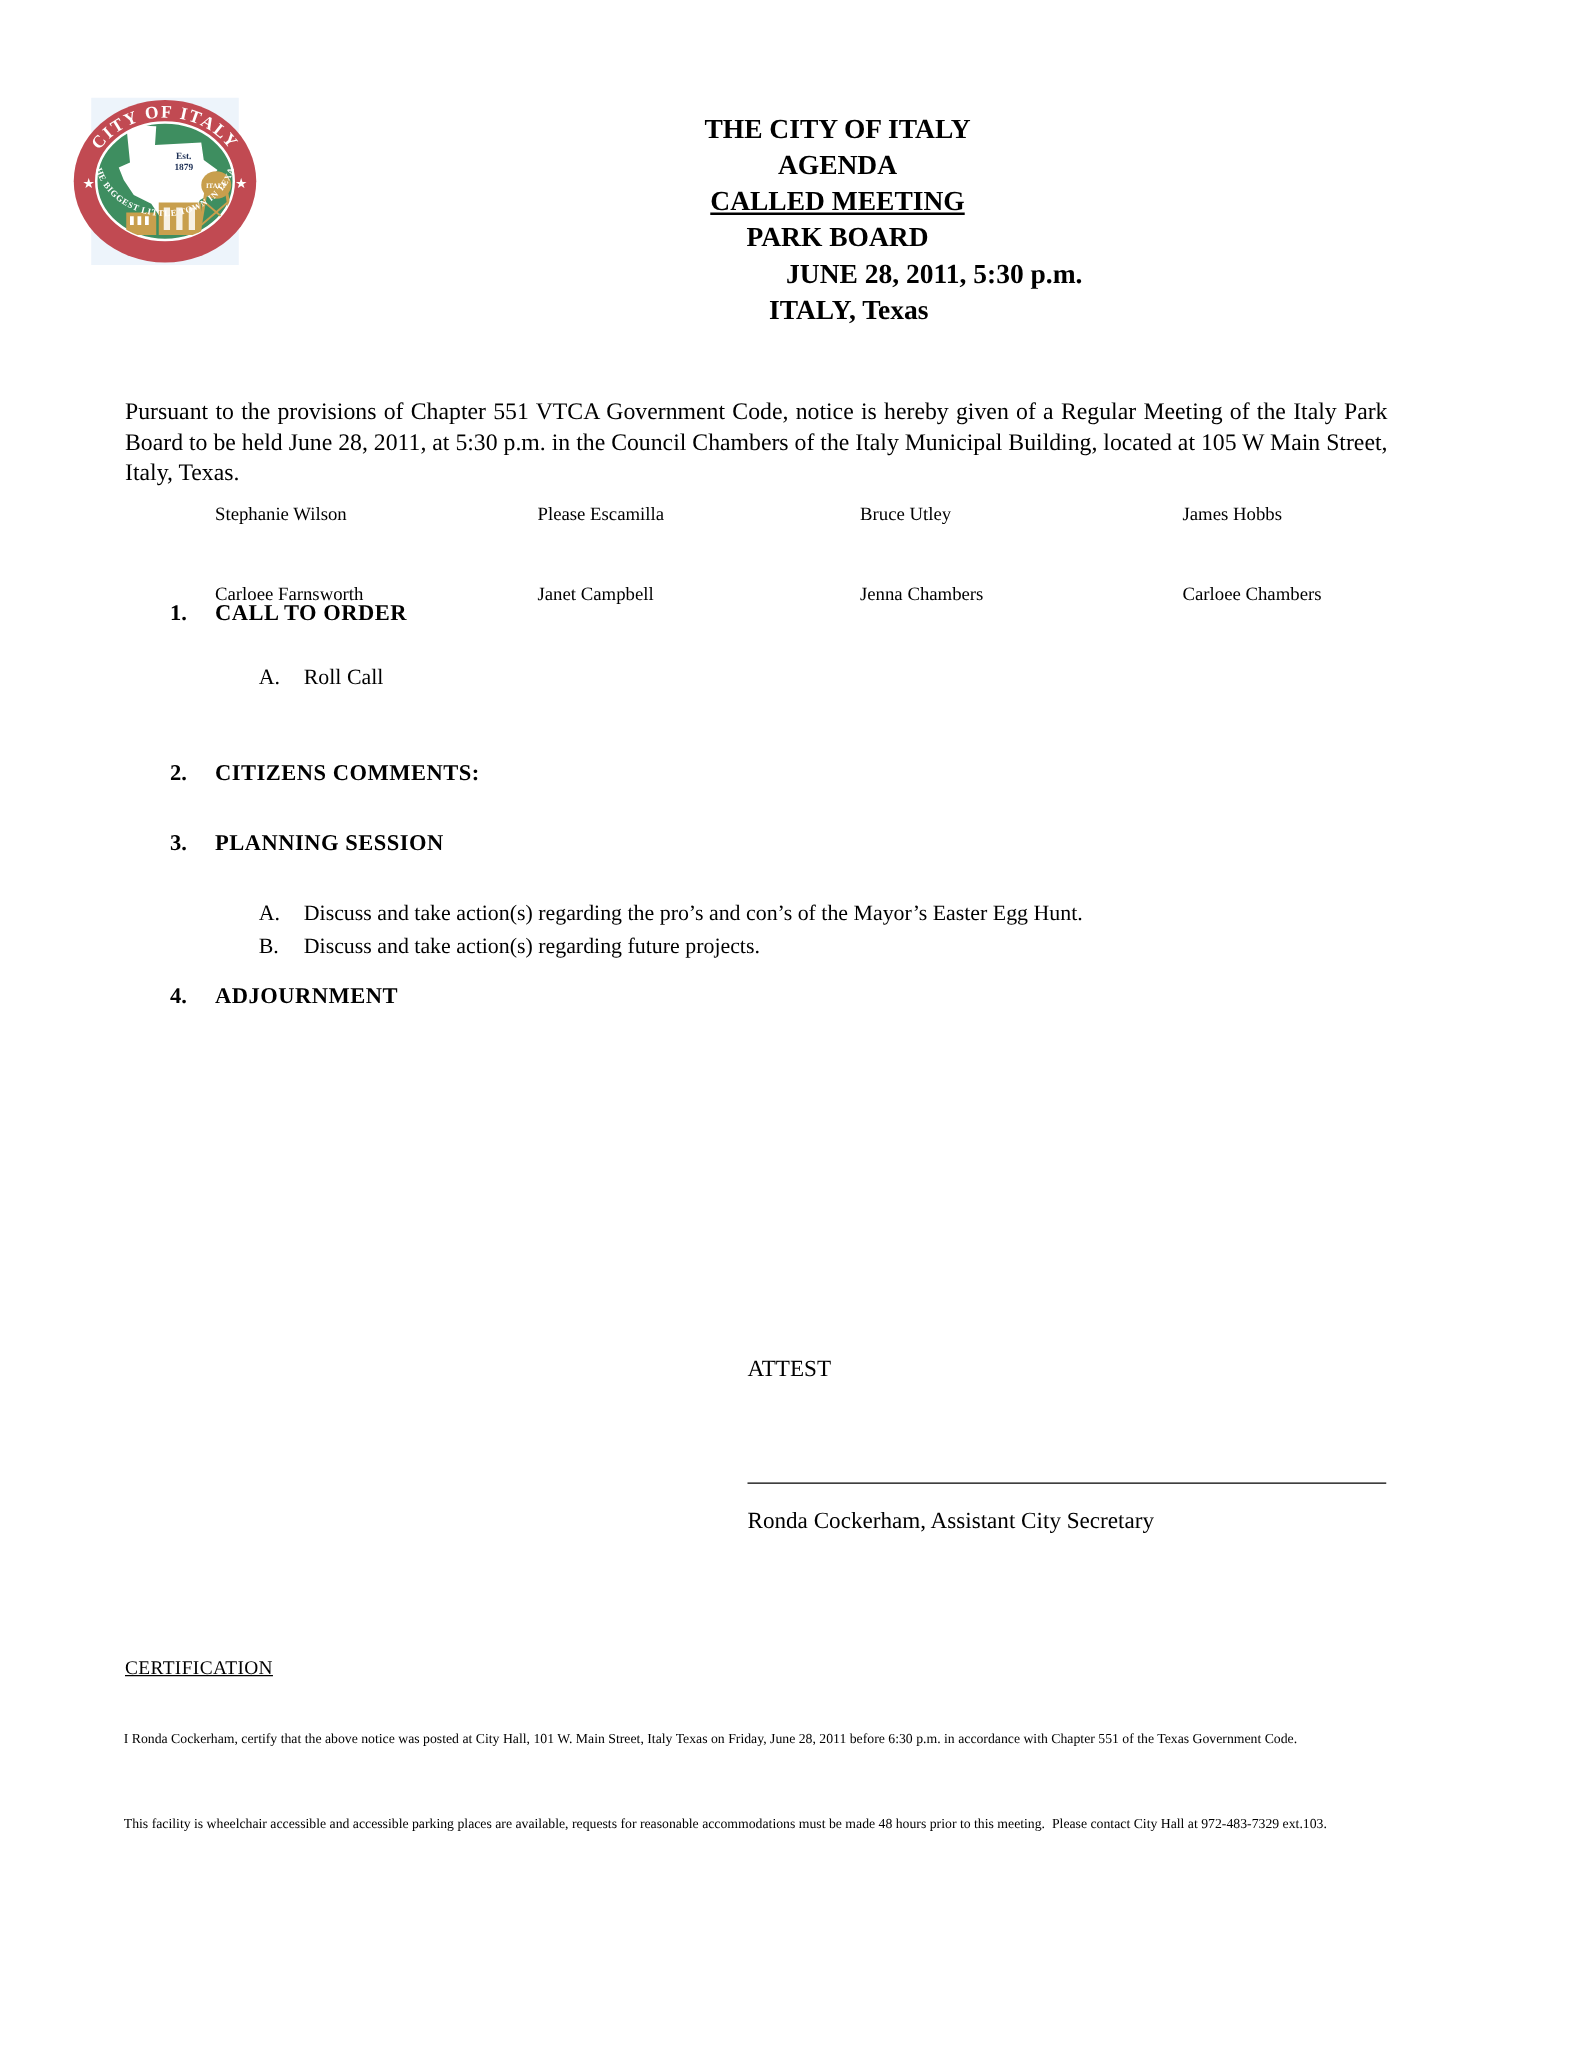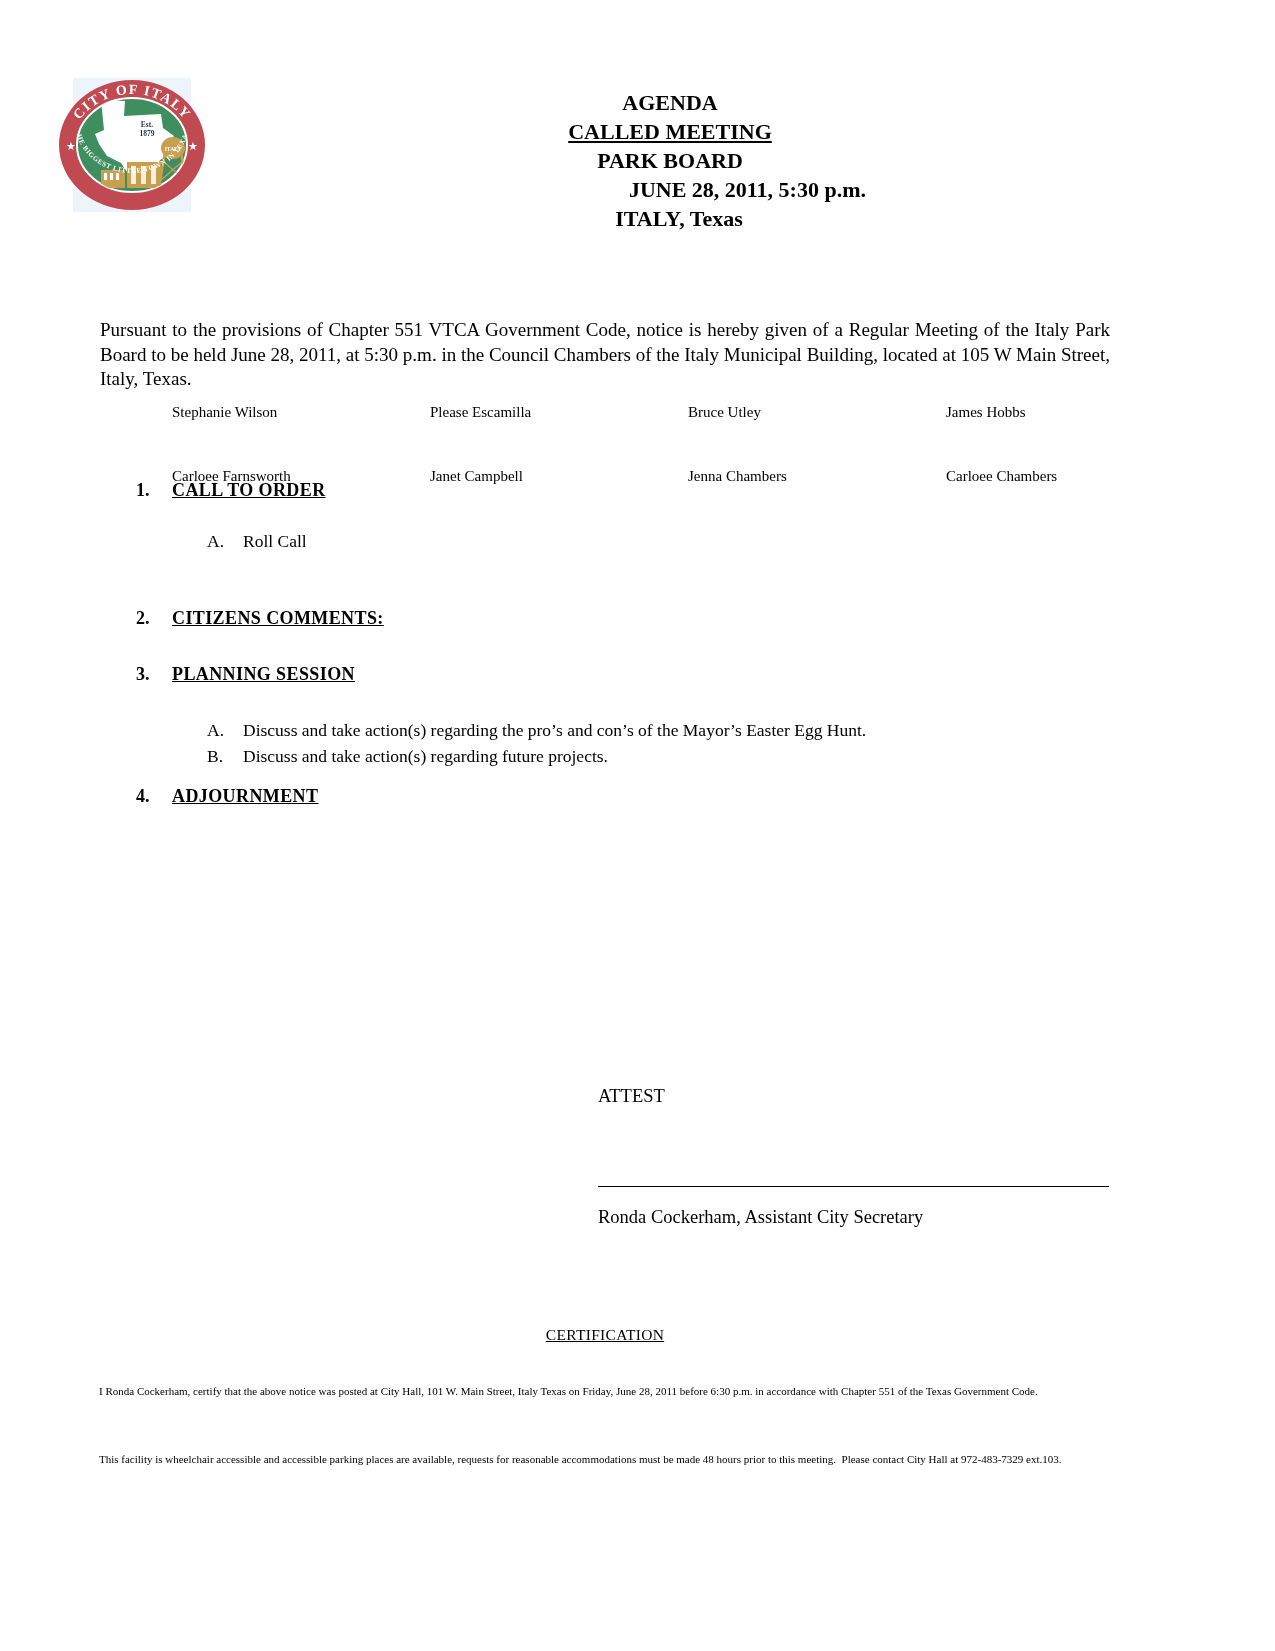--- a/index.html
+++ b/index.html
@@ -36,35 +36,35 @@
     display:grid;grid-template-columns:213px 213px 213px 213px;
     font-size:15px;line-height:18.5px;gap:45px;
   }
   .member-cell{white-space:nowrap;}
   
   .agenda-item{
     position:absolute;left:136px;display:flex;
     font-weight:bold;font-size:18px;white-space:nowrap;
   }
   .agenda-item .num{width:36px;}
-  .agenda-item .ttl{text-decoration:underline;letter-spacing:0.4px;text-align:right;}
+  .agenda-item .ttl{letter-spacing:0.4px;text-align:right;}
   .sub-item{
     position:absolute;left:207px;display:flex;
     font-size:17.5px;white-space:nowrap;
   }
   .sub-item .letter{width:36px;}
   
   .attest-label{position:absolute;left:598px;top:1086px;font-size:18.5px;}
   .signature{
     position:absolute;left:598px;top:1186px;width:511px;
     border-top:1.5px solid #000;padding-top:20px;
     font-size:18.5px;white-space:nowrap;
   }
   
-  .cert-title-wrap{position:absolute;left:100px;top:1326px;width:1010px;text-align:center;}
+  .cert-title-wrap{position:absolute;left:100px;top:1326px;width:1010px;}
   .cert-title{font-size:15.5px;text-decoration:underline;letter-spacing:0.3px;}
   .cert-para{
     position:absolute;left:99px;width:992px;
     font-size:11px;line-height:23px;white-space:pre-wrap;
   }
   .cert-statement{top:1369px;}
   .cert-access{top:1437px;width:1010px;}
 </style>
 </head>
 <body>
@@ -109,20 +109,21 @@
       </text>
       <text font-size="7" font-weight="bold" fill="#ffffff" letter-spacing="0.6">
         <textPath href="#arcBot" startOffset="50%" text-anchor="middle">THE BIGGEST LITTLE TOWN IN TEXAS</textPath>
       </text>
       <text x="14" y="72" font-size="11" fill="#ffffff" text-anchor="middle">★</text>
       <text x="136" y="72" font-size="11" fill="#ffffff" text-anchor="middle">★</text>
     </svg>
   </div>
 
   <div class="header-block">
+    <div class="header-line">THE CITY OF ITALY</div>
     <div class="header-line">AGENDA</div>
     <div class="header-line u">CALLED MEETING</div>
     <div class="header-line">PARK BOARD</div>
     <div class="header-line shift-left">JUNE 28, 2011, 5:30 p.m.</div>
     <div class="header-line shift-right">ITALY, Texas</div>
   </div>
 
   <p class="notice">Pursuant to the provisions of Chapter 551 VTCA Government Code, notice is hereby given of a Regular Meeting of the Italy Park Board to be held June 28, 2011, at 5:30 p.m. in the Council Chambers of the Italy Municipal Building, located at 105 W Main Street, Italy, Texas.</p>
 
   <div class="members">

